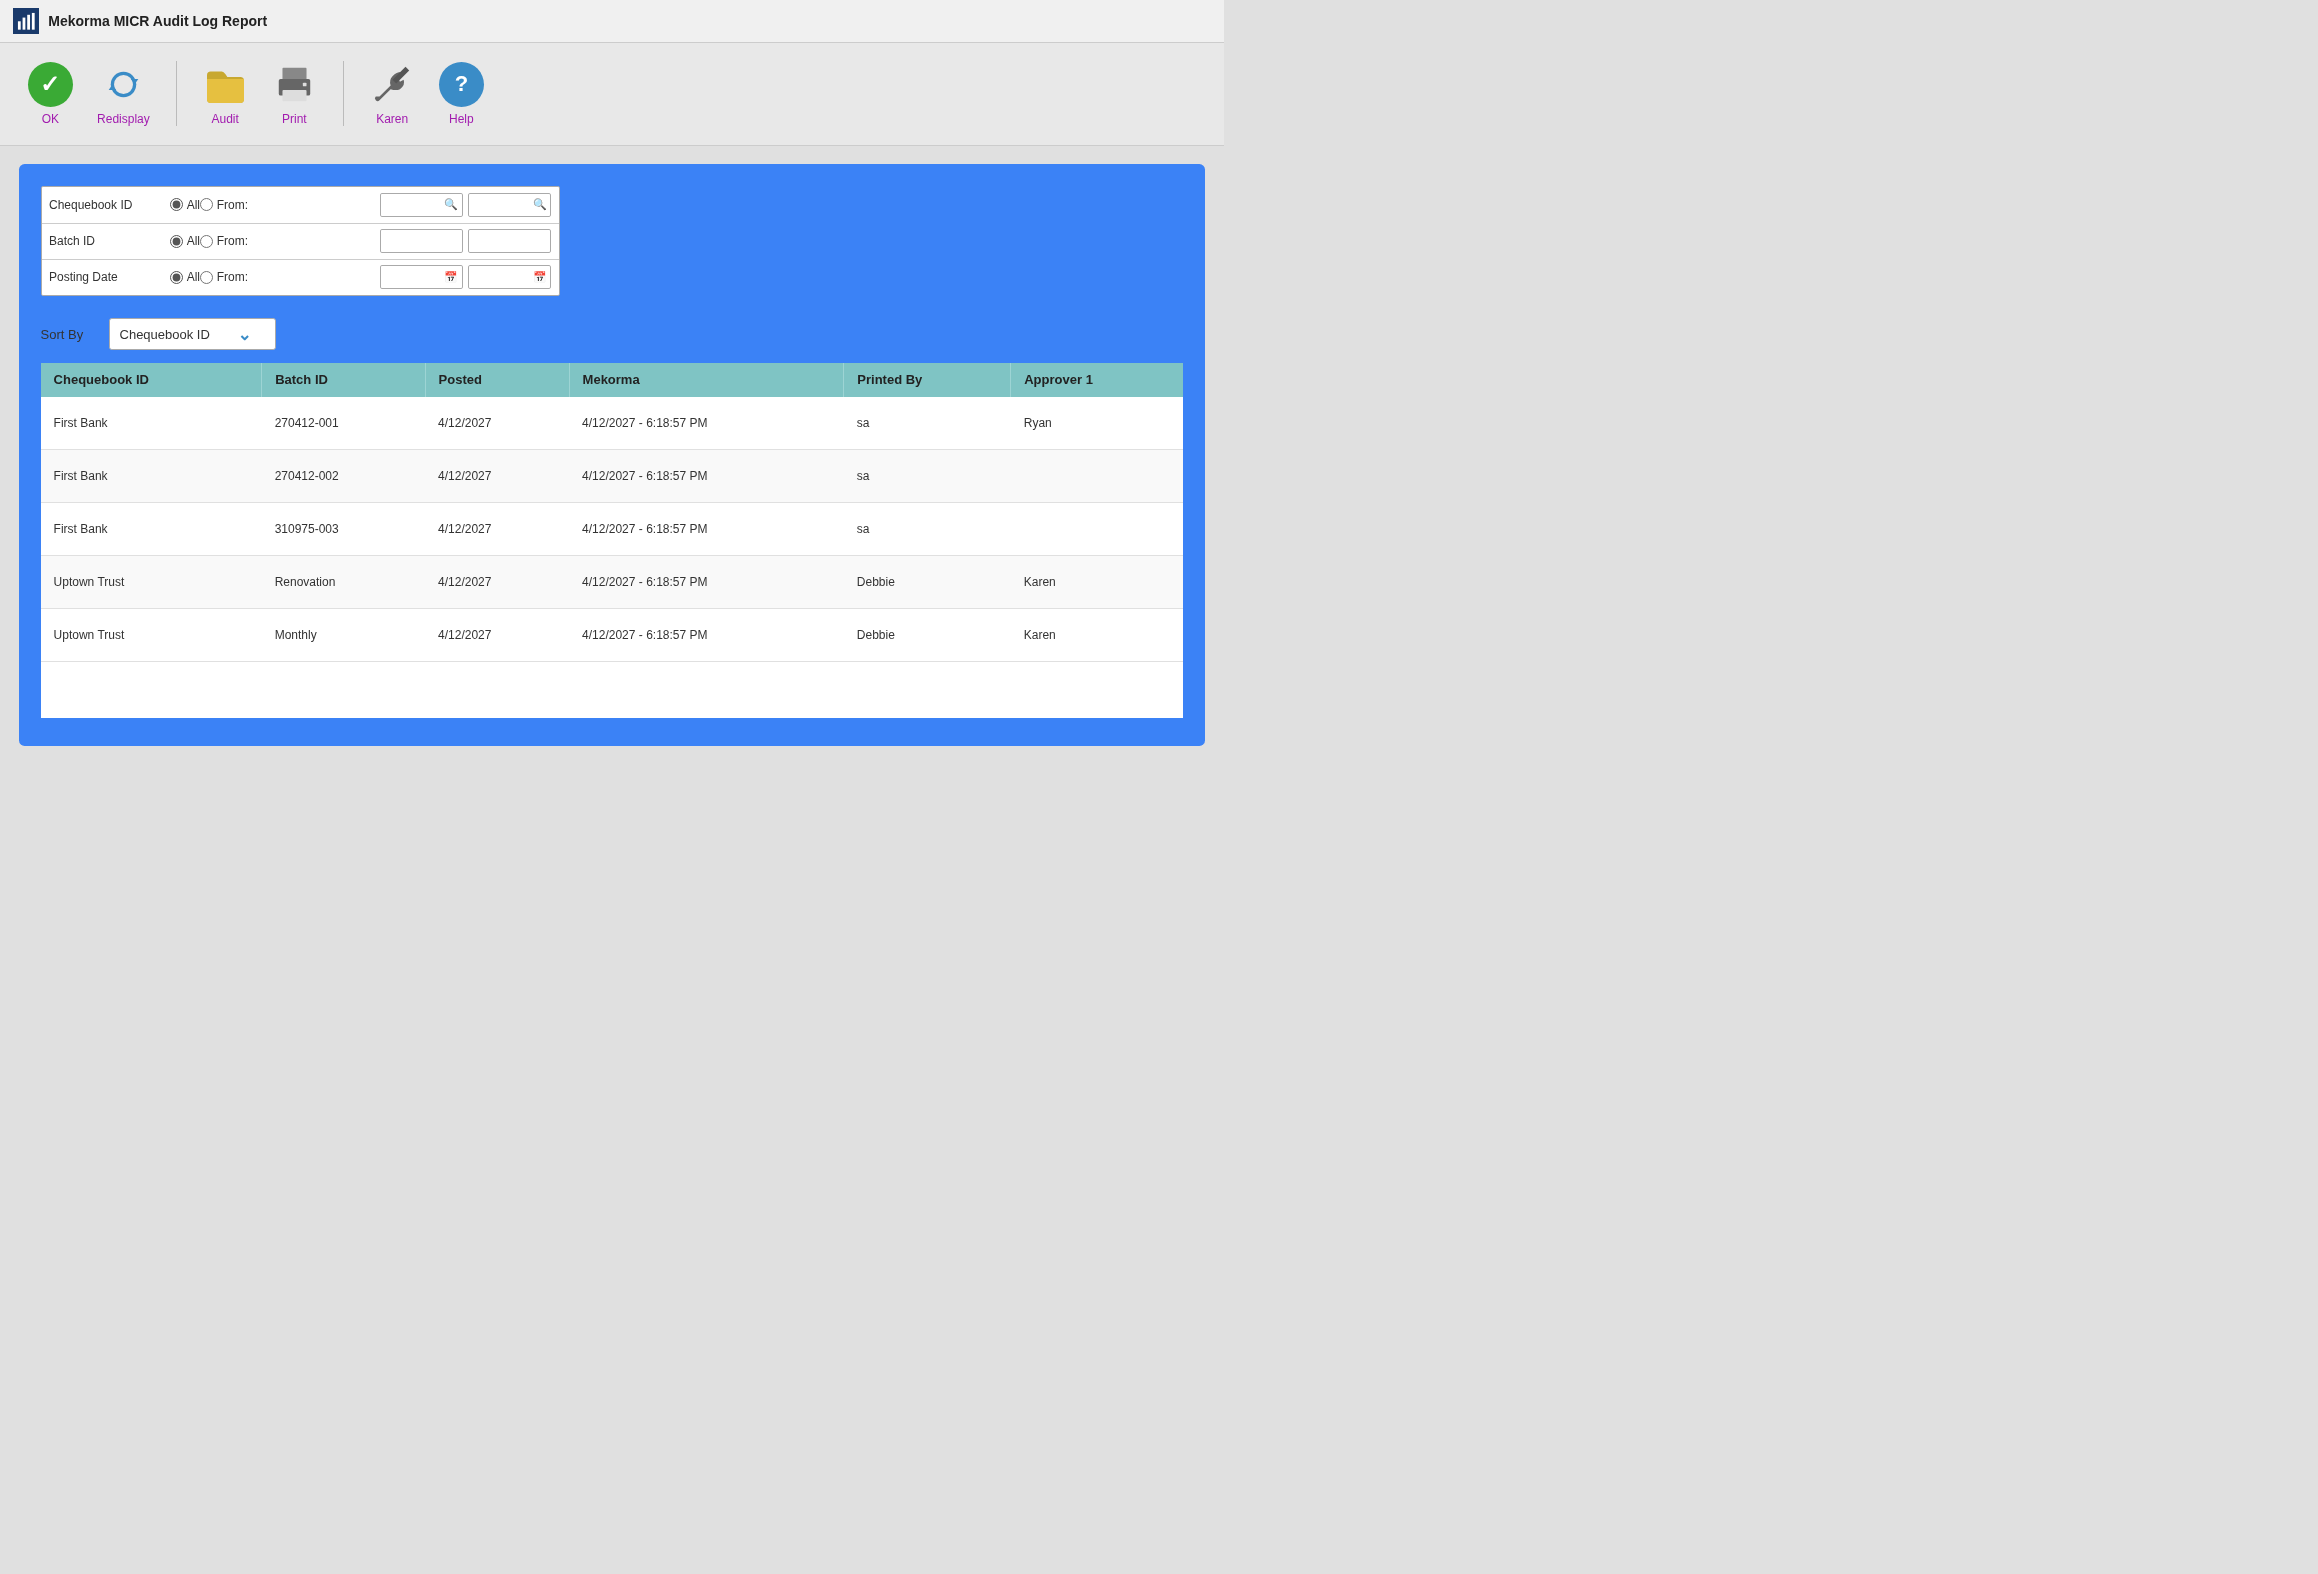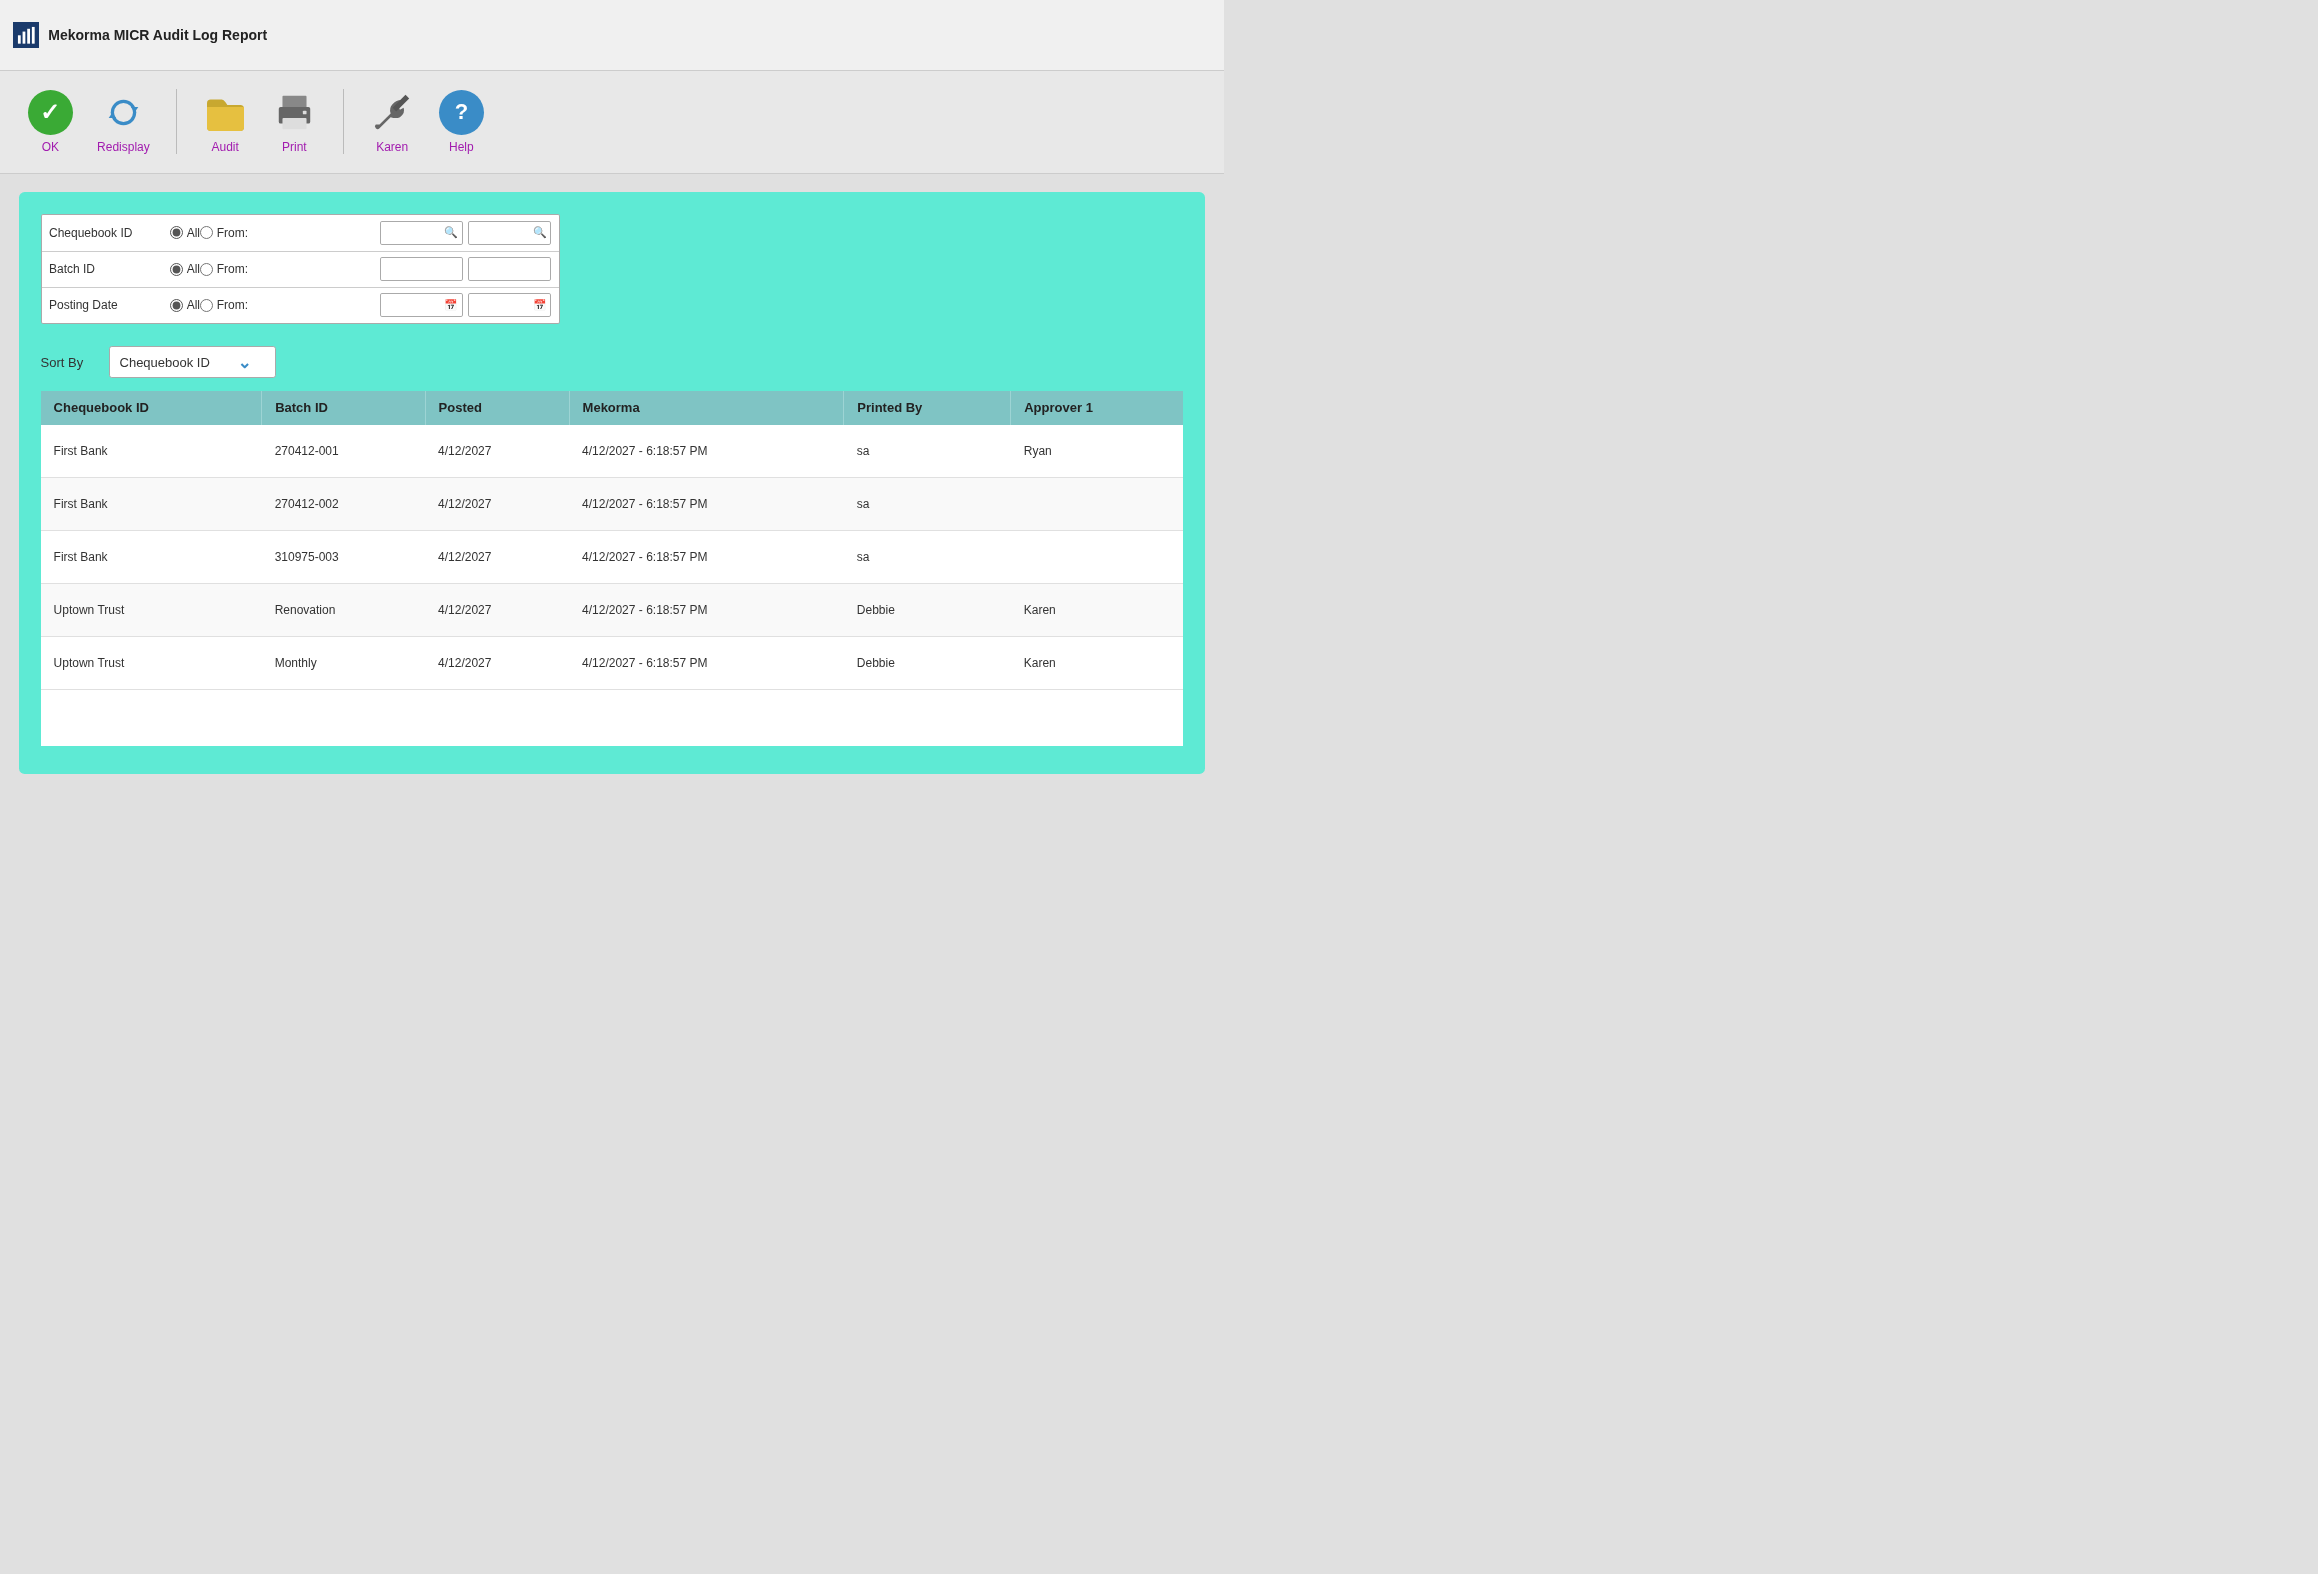--- a/index.html
+++ b/index.html
@@ -7,21 +7,21 @@
       font-family: 'Segoe UI', Arial, sans-serif;
       background: #e0e0e0;
       width: 1224px;
       min-height: 788px;
     }
 
     
     .title-bar {
       background: #f0f0f0;
       border-bottom: 0.9px solid #ccc;
-      padding: 22px 13px;
+      padding: 8px 13px;
       display: flex;
       align-items: center;
       gap: 9.3px;
     }
     .title-bar-icon {
       width: 26px;
       height: 26px;
       background: #1a3a6b;
       display: flex;
       align-items: center;
@@ -106,21 +106,21 @@
       font-weight: bold;
     }
 
     
     .main-content {
       padding: 18.6px;
     }
 
     
     .teal-panel {
-      background: #5eead4;
+      background: #3b82f6;
       border-radius: 5.6px;
       padding: 22px 22px 28px 22px;
     }
 
     
     .filter-section {
       background: white;
       border: 0.9px solid #aaa;
       border-radius: 1.9px;
       margin-bottom: 22px;

